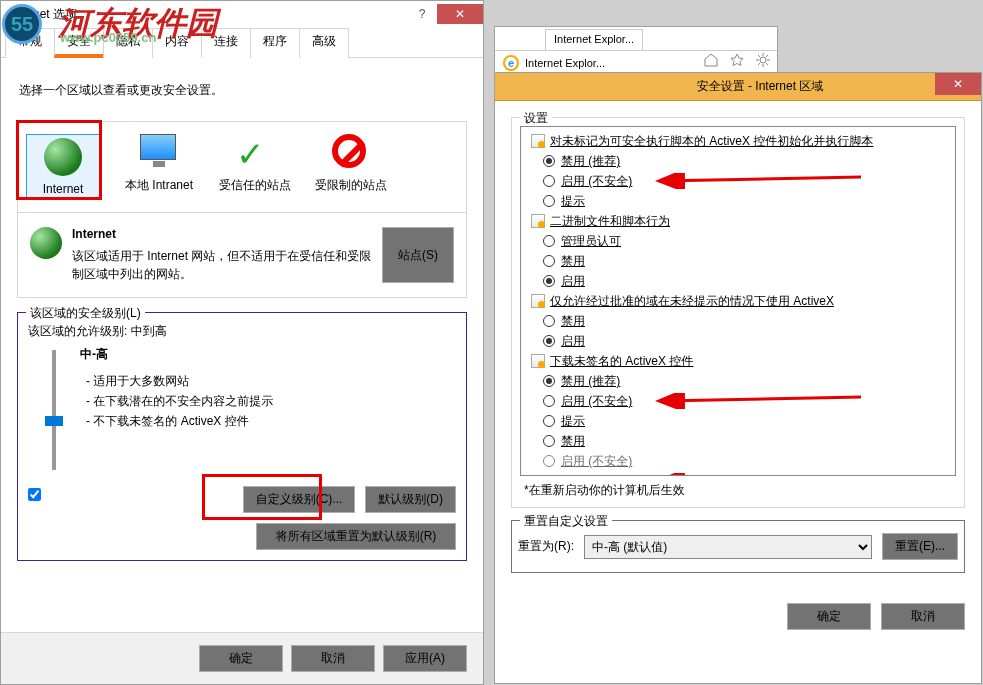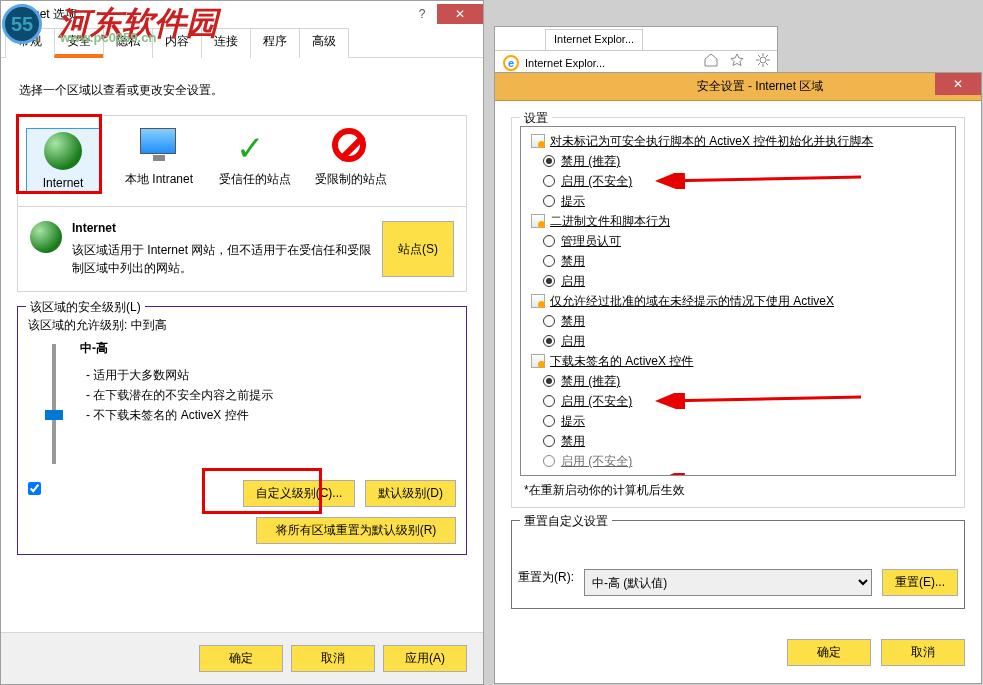--- a/index.html
+++ b/index.html
@@ -17,21 +17,21 @@
 .dlg-left-title .t { font-size: 12px; }
 .win-btns { display: flex; }
 .win-btn { width: 30px; height: 20px; display: flex; align-items: center; justify-content: center; color: #555; }
 .win-btn.close { background: #c75050; color: #fff; width: 46px; }
 
 .tabs { display: flex; border-bottom: 1px solid #d6d6d6; padding-left: 4px; }
 .tab { padding: 4px 12px; border: 1px solid #d6d6d6; border-bottom: none; margin-right: -1px; background: #fff; position: relative; top: 1px; }
 .tab.active { border-bottom: 4px solid #f97316; }
 
 .dlg-body { padding: 12px 16px; }
-.hint { margin: 12px 0 16px 2px; }
+.hint { margin: 12px 0 22px 2px; }
 
 .zones { display: flex; gap: 22px; padding: 4px; position: relative; }
 .zone { width: 74px; display: flex; flex-direction: column; align-items: center; }
 .zone-icon { width: 38px; height: 38px; margin-bottom: 6px; }
 .zone-label { text-align: center; line-height: 14px; }
 .zone.sel { border: 1px solid #3399ff; background: #e5f3ff; padding: 3px; }
 .red-box { border: 3px solid #e60000; position: absolute; }
 
 .globe { width: 38px; height: 38px; border-radius: 50%; background: radial-gradient(circle at 30% 30%, #a6e6a6, #1a7a1a 70%);}
 .monitor { width: 36px; height: 26px; background: linear-gradient(#87cefa,#1e90ff); border: 1px solid #555; position: relative; }
@@ -40,21 +40,21 @@
 .deny { width: 34px; height: 34px; border-radius: 50%; border: 6px solid #e00; position: relative; }
 .deny::after { content:""; position:absolute; width:32px; height:6px; background:#e00; top:11px; left:-2px; transform: rotate(-45deg); }
 
 .group { border: 1px solid #4c1d95; padding: 10px; margin-top: 14px; position: relative; }
 .group-title { position: absolute; top: -8px; left: 8px; background: #fff; padding: 0 4px; }
 
 .zone-detail { display: flex; gap: 10px; }
 .zone-detail .txt { flex: 1; }
 .zone-detail h4 { font-size: 12px; font-weight: bold; margin-bottom: 6px; }
 .zone-detail p { font-size: 12px; line-height: 18px; }
-.btn { border: 1px solid #adadad; background: #fde047; padding: 4px 12px; min-width: 72px; cursor: pointer; }
+.btn { border: 1px solid #adadad; background: #737373; padding: 4px 12px; min-width: 72px; cursor: pointer; }
 
 .slider-block { display: flex; margin-top: 6px; }
 .slider-track { width: 28px; height: 130px; margin: 0 12px; position: relative; }
 .track-line { width: 4px; height: 120px; background: #999; margin: 4px auto; }
 .thumb { width: 18px; height: 10px; background: #0078d7; position: absolute; left: 5px; top: 70px; }
 .slider-text h4 { font-weight: bold; margin-bottom: 8px; }
 .slider-text p { line-height: 20px; margin-left: 6px; }
 
 .cb-row { display: flex; align-items: flex-start; margin-top: 10px; }
 .cb-row input { margin-right: 6px; margin-top: 2px; }
@@ -90,21 +90,21 @@
 .radio { width: 12px; height: 12px; border: 1px solid #333; border-radius: 50%; margin-right: 6px; display: inline-flex; align-items:center; justify-content:center; }
 .radio.on::after { content:""; width:6px; height:6px; background:#333; border-radius:50%; }
 
 .arrow { position: absolute; height: 16px; pointer-events:none; }
 .arrow svg { width: 100%; height: 100%; }
 
 .note { margin: 6px 0 0 4px; }
 
 .reset-group { border: 1px solid #737373; padding: 12px 6px; position: relative; margin-top: 12px; }
 .reset-group .lbl { position: absolute; top: -8px; left: 8px; background: #fff; padding: 0 4px; }
-.reset-row { display: flex; gap: 10px; margin-top: 36px; }
+.reset-row { display: flex; align-items: center; gap: 10px; }
 .reset-row select { flex: 1; padding: 3px; border: 1px solid #828790; }
 
 .dlg-right-foot { display: flex; justify-content: flex-end; gap: 10px; padding: 18px 16px 14px; }
 .btn.wide { min-width: 84px; }
 </style>
 </head>
 <body>
 
 <div class="watermark">
   <div class="wm-logo-circle">55</div>

